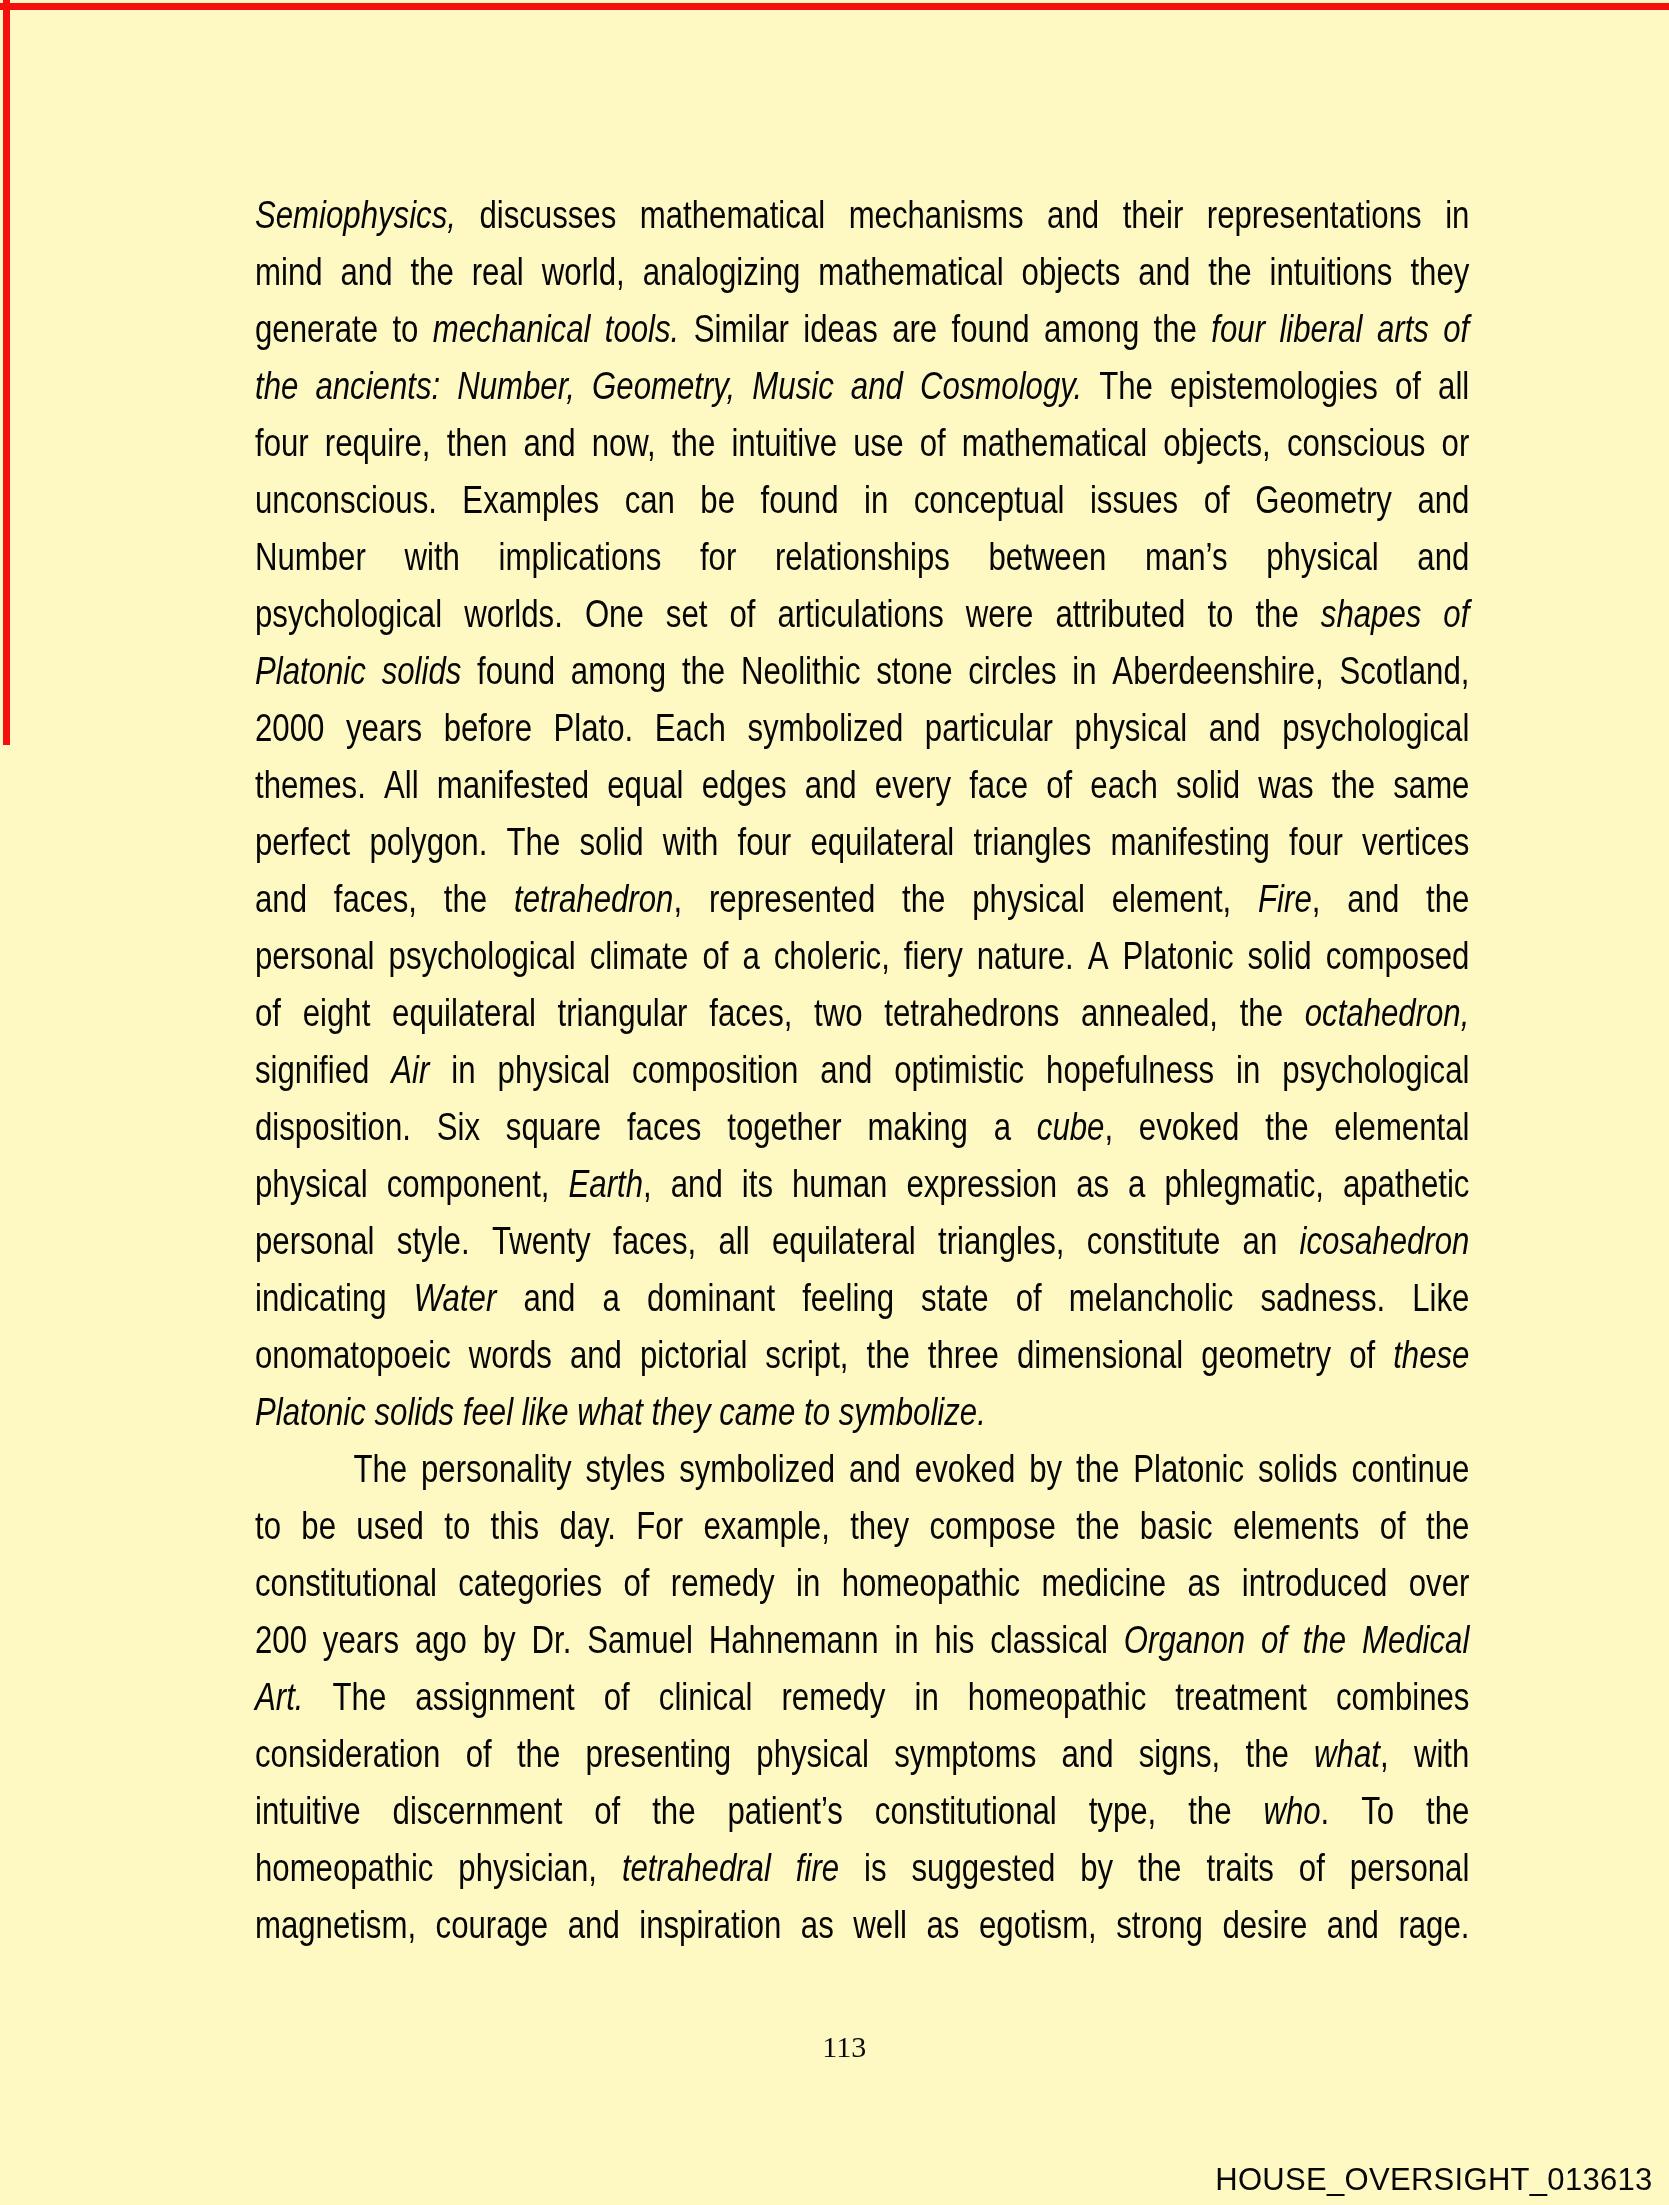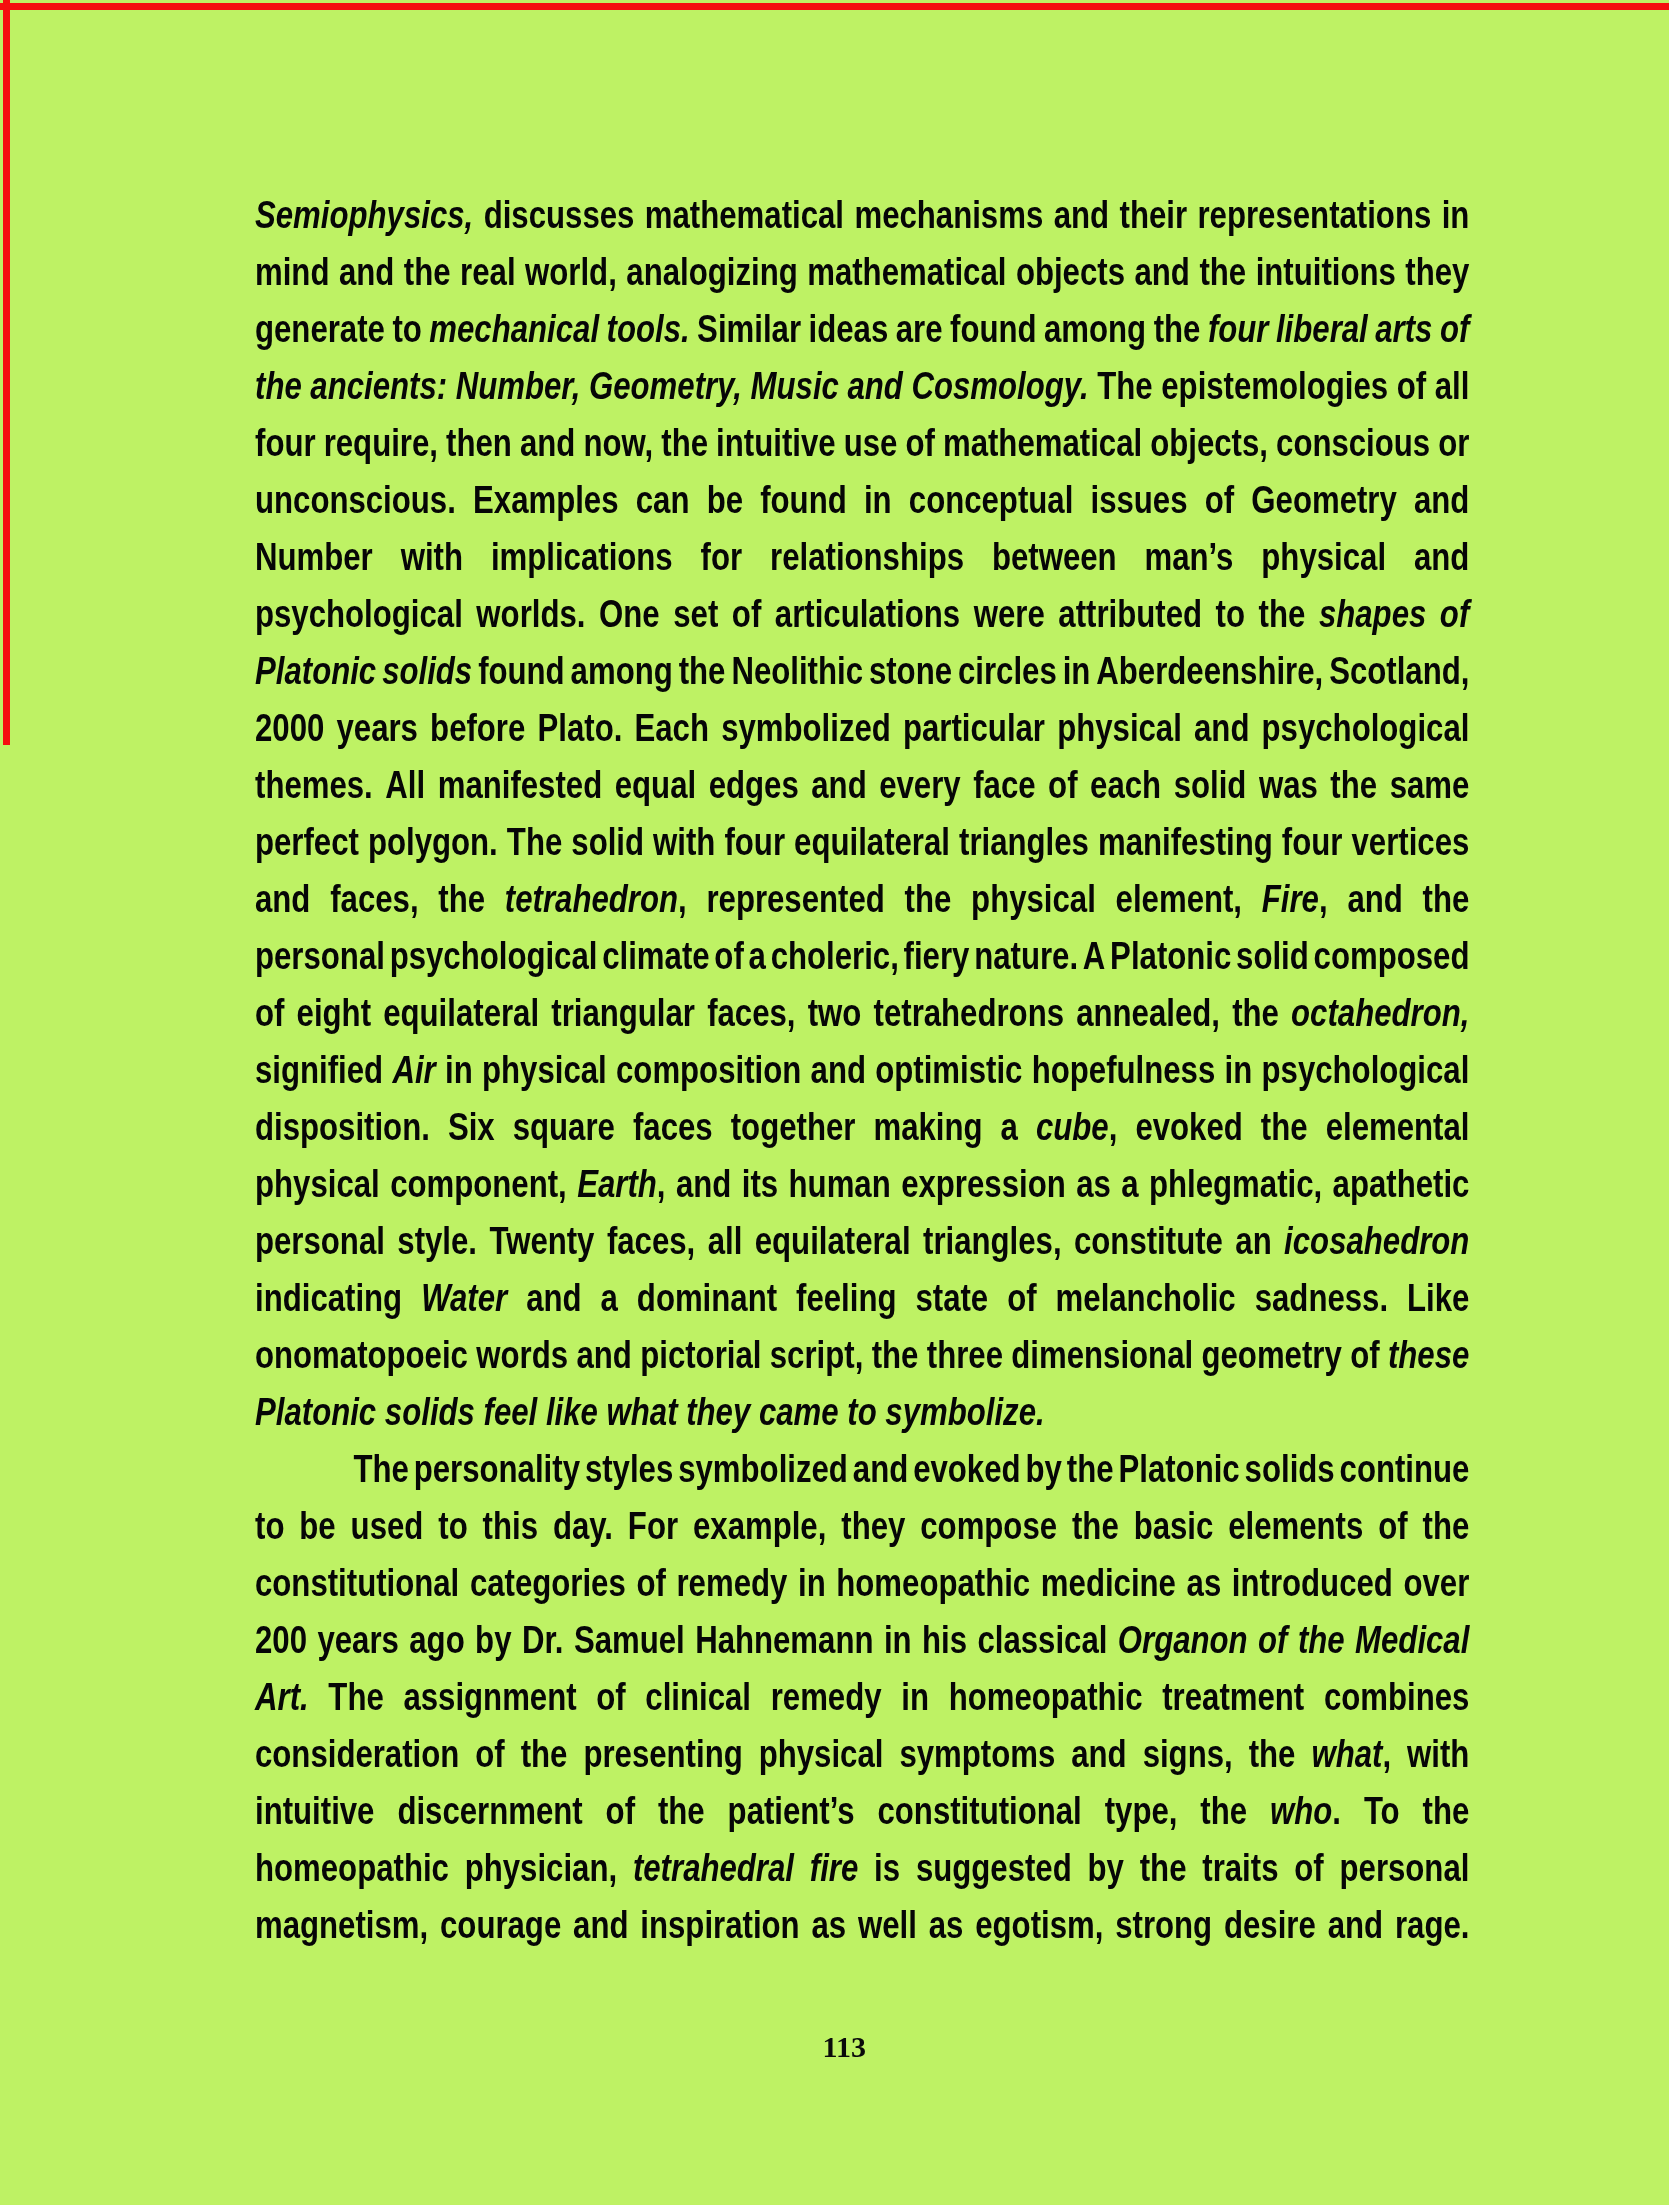--- a/index.html
+++ b/index.html
@@ -1,23 +1,22 @@
 <!DOCTYPE html>
 <html style="font-size:10.5px"><head>
 <meta charset="utf-8">
 <style>
   html, body { margin: 0; padding: 0; background: #ffffff; }
   .page {
     position: relative;
     width: 1669px;
     height: 2205px;
-    background: #bef264;
+    background: #fef9c3;
     overflow: hidden;
     font-family: "Liberation Sans", sans-serif;
-    font-weight: bold;
   }
   
   .mark { position: absolute; background: #f50f0f; }
   .mark-top  { left: 0; top: 3.3px; width: 1669px; height: 6.5px; }
   .mark-left { left: 3.3px; top: 0; width: 6.5px; height: 745px; }
 
   
   .text-block {
     position: absolute;
     left: 255px;
@@ -466,14 +465,15 @@
         <span class="w"><span>as</span></span>
         <span class="w"><span>egotism,</span></span>
         <span class="w"><span>strong</span></span>
         <span class="w"><span>desire</span></span>
         <span class="w"><span>and</span></span>
         <span class="w"><span>rage.</span></span>
       </div>
     </div>
 
   <div class="page-number">113</div>
+  <div class="bates">HOUSE_OVERSIGHT_013613</div>
 </div>
 
 
 </body></html>

